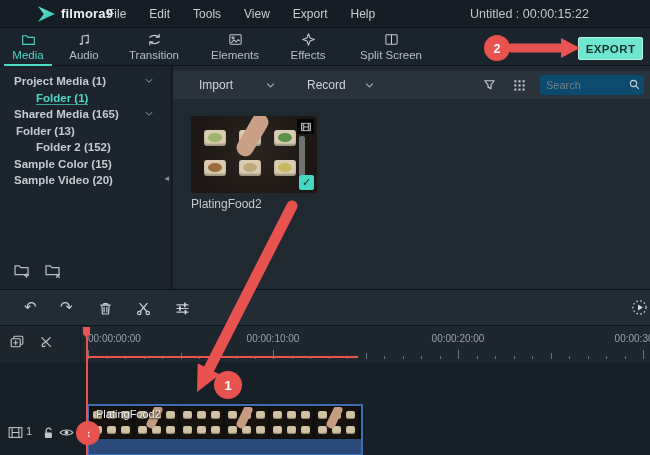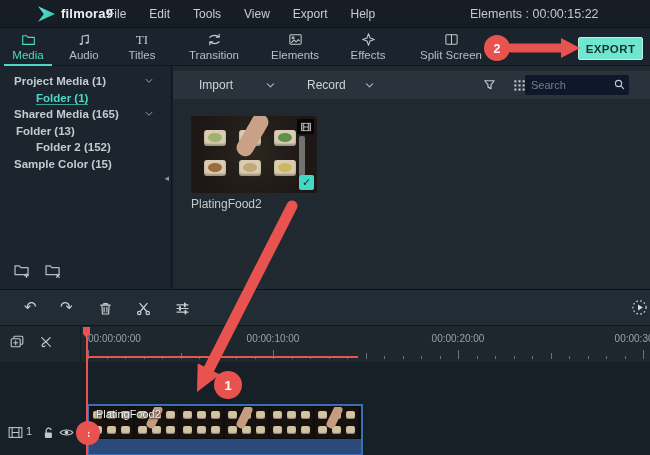--- a/index.html
+++ b/index.html
@@ -46,21 +46,21 @@
   .folder-actions{position:absolute;left:13px;top:195px;display:flex;gap:13px;color:#b4bcc3;}
   .folder-actions svg{width:18px;height:18px;}
 
   .media-panel{position:absolute;left:173px;top:0;width:477px;height:223px;background:#20292f;}
   .media-toolbar{position:absolute;left:0;top:5px;width:477px;height:28px;background:#2a333c;}
   .mt-label{position:absolute;top:0;line-height:28px;font-size:12px;color:#ced3d8;cursor:default;}
   .mt-chev{position:absolute;top:9px;color:#aeb6bd;}
   .mt-chev svg{width:11px;height:11px;}
   .mt-icon{position:absolute;top:6px;color:#c6ccd2;}
   .mt-icon svg{width:15px;height:15px;}
-  .search-box{position:absolute;left:352px;top:4px;width:104px;height:20px;background:#0f172a;border-radius:2px;}
+  .search-box{position:absolute;left:367px;top:4px;width:104px;height:20px;background:#0c4a6e;border-radius:2px;}
   .search-box input{position:absolute;left:6px;top:0;width:78px;height:20px;background:transparent;border:none;outline:none;
     font-family:"Liberation Sans",sans-serif;font-size:11px;color:#aab3ba;padding:0;}
   .search-box input::placeholder{color:#767f88;}
   .search-icon{position:absolute;right:3px;top:3px;color:#c6ccd2;}
   .search-icon svg{width:13px;height:13px;}
 
   .media-item{position:absolute;left:18px;top:50px;width:126px;height:77px;}
   .thumb{position:absolute;inset:0;background:radial-gradient(circle at 50% 45%,#2c2520 0%,#1d1815 75%);border-radius:2px;overflow:hidden;}
   .dish{position:absolute;width:22px;height:16px;background:#d9ccb1;border-radius:3px;box-shadow:inset 0 -2px 2px rgba(0,0,0,.28);}
   .dish i{position:absolute;left:4px;top:3px;width:14px;height:9px;border-radius:50%;}
@@ -122,21 +122,21 @@
     <span class="logo-icon"></span>
     <span class="logo-text">filmora9</span>
     <div class="menu-items">
         <span class="menu-item">File</span>
         <span class="menu-item">Edit</span>
         <span class="menu-item">Tools</span>
         <span class="menu-item">View</span>
         <span class="menu-item">Export</span>
         <span class="menu-item">Help</span>
       </div>
-    <span class="project-title">Elements : 00:00:15:22</span>
+    <span class="project-title">Untitled : 00:00:15:22</span>
   </div>
 
   <div class="tabbar">
     <div class="tabs">
         <div class="tab active" style="width: 48px; text-align: center;">
           <span class="tab-icon svgwrap">
             <svg viewBox="0 0 16 16" fill="none" stroke="currentColor" stroke-width="1.2" stroke-linejoin="round">
               <path d="M1.8 13.2 V4 h4.2 l1.4 1.7 h6.8 v7.5 z"></path>
             </svg>
           </span>
@@ -144,24 +144,20 @@
         </div>
         <div class="tab" style="width: 48px;">
           <span class="tab-icon svgwrap">
             <svg viewBox="0 0 16 16" fill="none" stroke="currentColor" stroke-width="1.2" stroke-linecap="round">
               <path d="M5.6 12.6 V4.6 L12 3.4 V11.4"></path>
               <ellipse cx="4.2" cy="12.7" rx="1.5" ry="1.1" fill="currentColor" stroke="none"></ellipse>
               <ellipse cx="10.6" cy="11.5" rx="1.5" ry="1.1" fill="currentColor" stroke="none"></ellipse>
             </svg>
           </span>
           <span class="tab-label">Audio</span>
-        </div>
-        <div class="tab" style="width: 52px;">
-          <span class="tab-icon svgwrap titles-glyph">TI</span>
-          <span class="tab-label">Titles</span>
         </div>
         <div class="tab" style="width: 76px;">
           <span class="tab-icon svgwrap">
             <svg viewBox="0 0 16 16" fill="none" stroke="currentColor" stroke-width="1.2" stroke-linecap="round" stroke-linejoin="round">
               <path d="M3 5.6 C5.5 3 10.5 3 13 5.6 M13 5.6 v-3.2 M13 5.6 h-3.2"></path>
               <path d="M13 10.4 C10.5 13 5.5 13 3 10.4 M3 10.4 v3.2 M3 10.4 h3.2"></path>
             </svg>
           </span>
           <span class="tab-label">Transition</span>
         </div>
@@ -206,20 +202,21 @@
             </span></div>
           <div class="side-item" style="padding-left: 36px;"><span class="lbl sel">Folder (1)</span></div>
           <div class="side-item" style="padding-left: 14px;"><span class="lbl">Shared Media (165)</span><span class="side-chev svgwrap">
               <svg viewBox="0 0 16 16" fill="none" stroke="currentColor" stroke-width="1.6" stroke-linecap="round" stroke-linejoin="round">
                 <path d="M3.5 5.5 L8 10 L12.5 5.5"></path>
               </svg>
             </span></div>
           <div class="side-item" style="padding-left: 16px;"><span class="lbl">Folder (13)</span></div>
           <div class="side-item" style="padding-left: 36px;"><span class="lbl">Folder 2 (152)</span></div>
           <div class="side-item" style="padding-left: 14px;"><span class="lbl">Sample Color (15)</span></div>
+          <div class="side-item" style="padding-left: 14px;"><span class="lbl">Sample Video (20)</span></div>
         </div>
       <span class="collapse-arrow glyph">◂</span>
       <div class="folder-actions">
         <span class="svgwrap">
             <svg viewBox="0 0 16 16" fill="none" stroke="currentColor" stroke-width="1.1" stroke-linejoin="round">
               <path d="M1.8 12.2 V4.4 h3.8 l1.3 1.5 h6.5 v6.3 z"></path>
               <path d="M12 11.4 v3.2 M10.4 13 h3.2" stroke-linecap="round"></path>
             </svg>
           </span>
         <span class="svgwrap">

